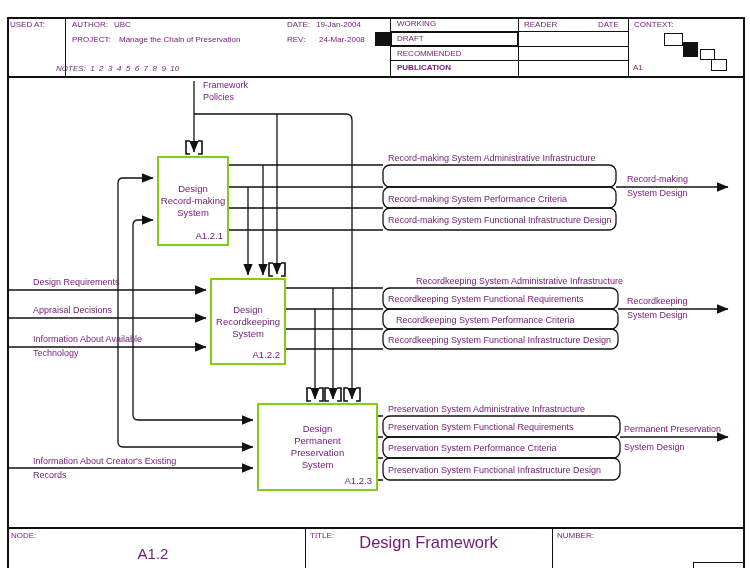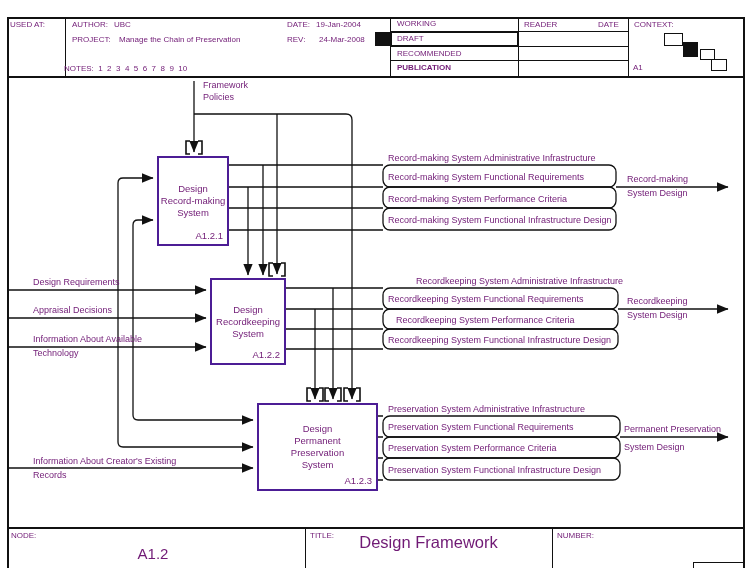--- a/index.html
+++ b/index.html
@@ -4,21 +4,21 @@
 <style>
   html,body{margin:0;padding:0;background:#fff;}
   #sheet{position:relative;width:750px;height:568px;background:#fff;
          font-family:"Liberation Sans","DejaVu Sans",sans-serif;color:#701a75;overflow:hidden;margin-top:13px;}
   .abs{position:absolute;}
   .line{position:absolute;background:#111;}
   .s8{font-size:8px;line-height:10px;white-space:nowrap;}
   .lbl{font-size:9px;line-height:11px;}
   .wrap{white-space:normal;}
   .frame{position:absolute;border:2px solid #111;box-sizing:border-box;background:transparent;}
-  .ibox{position:absolute;border:2px solid #4c1d95;box-sizing:border-box;background:#fff;
+  .ibox{position:absolute;border:2px solid #84cc16;box-sizing:border-box;background:#fff;
         display:flex;align-items:center;justify-content:center;text-align:center;
         font-size:9.5px;line-height:12px;}
   .boxcode{position:absolute;right:4px;bottom:2px;font-size:9.5px;}
   svg{position:absolute;left:0;top:0;}
   .ctxsq{position:absolute;border:1.5px solid #111;box-sizing:border-box;background:#fff;}
 </style>
 </head>
 <body>
 
 <div id="sheet">
@@ -96,21 +96,21 @@
 
   <div class="abs s8" style="left:10px;top:7px;">USED AT:</div>
   <div class="abs s8" style="left:72px;top:7px;">AUTHOR:</div>
   <div class="abs s8" style="left:114px;top:7px;">UBC</div>
   <div class="abs s8" style="left:287px;top:7px;">DATE:</div>
   <div class="abs s8" style="left:316px;top:7px;">19-Jan-2004</div>
   <div class="abs s8" style="left:72px;top:22px;">PROJECT:</div>
   <div class="abs s8" style="left:119px;top:22px;">Manage the Chain of Preservation</div>
   <div class="abs s8" style="left:287px;top:22px;">REV:</div>
   <div class="abs s8" style="left:319px;top:22px;">24-Mar-2008</div>
-  <div class="abs s8" style="left:64px;top:51px;white-space:pre;">NOTES:  1  2  3  4  5  6  7  8  9  10</div>
+  <div class="abs s8" style="left:56px;top:51px;white-space:pre;font-style:italic;">NOTES:  1  2  3  4  5  6  7  8  9  10</div>
   <div class="abs s8" style="left:397px;top:6px;">WORKING</div>
   <div class="abs s8" style="left:397px;top:21px;">DRAFT</div>
   <div class="abs s8" style="left:397px;top:36px;">RECOMMENDED</div>
   <div class="abs s8" style="left:397px;top:50px;font-weight:bold;">PUBLICATION</div>
   <div class="abs s8" style="left:524px;top:7px;">READER</div>
   <div class="abs s8" style="left:598px;top:7px;">DATE</div>
   <div class="abs s8" style="left:634px;top:7px;">CONTEXT:</div>
   <div class="abs s8" style="left:633px;top:50px;">A1</div>
 
   <div class="ctxsq" style="left:664px;top:20px;width:19px;height:13px;"></div>
@@ -132,21 +132,20 @@
   <div class="ibox" style="left:210px;top:265px;width:76px;height:87px;">
     <span>Design<br>Recordkeeping<br>System</span>
     <span class="boxcode">A1.2.2</span>
   </div>
   <div class="ibox" style="left:257px;top:390px;width:121px;height:88px;">
     <span>Design<br>Permanent<br>Preservation<br>System</span>
     <span class="boxcode">A1.2.3</span>
   </div>
 
   <div class="abs lbl" style="left:388px;top:140px;">Record-making System Administrative Infrastructure</div>
-  <div class="abs lbl" style="left:388px;top:159px;">Record-making System Functional Requirements</div>
   <div class="abs lbl" style="left:388px;top:181px;">Record-making System Performance Criteria</div>
   <div class="abs lbl" style="left:388px;top:202px;">Record-making System Functional Infrastructure Design</div>
 
   <div class="abs lbl" style="left:388px;top:263px;padding-left:28px;">Recordkeeping System Administrative Infrastructure</div>
   <div class="abs lbl" style="left:388px;top:281px;">Recordkeeping System Functional Requirements</div>
   <div class="abs lbl" style="left:388px;top:302px;padding-left:8px;">Recordkeeping System Performance Criteria</div>
   <div class="abs lbl" style="left:388px;top:322px;">Recordkeeping System Functional Infrastructure Design</div>
 
   <div class="abs lbl" style="left:388px;top:391px;">Preservation System Administrative Infrastructure</div>
   <div class="abs lbl" style="left:388px;top:409px;">Preservation System Functional Requirements</div>

